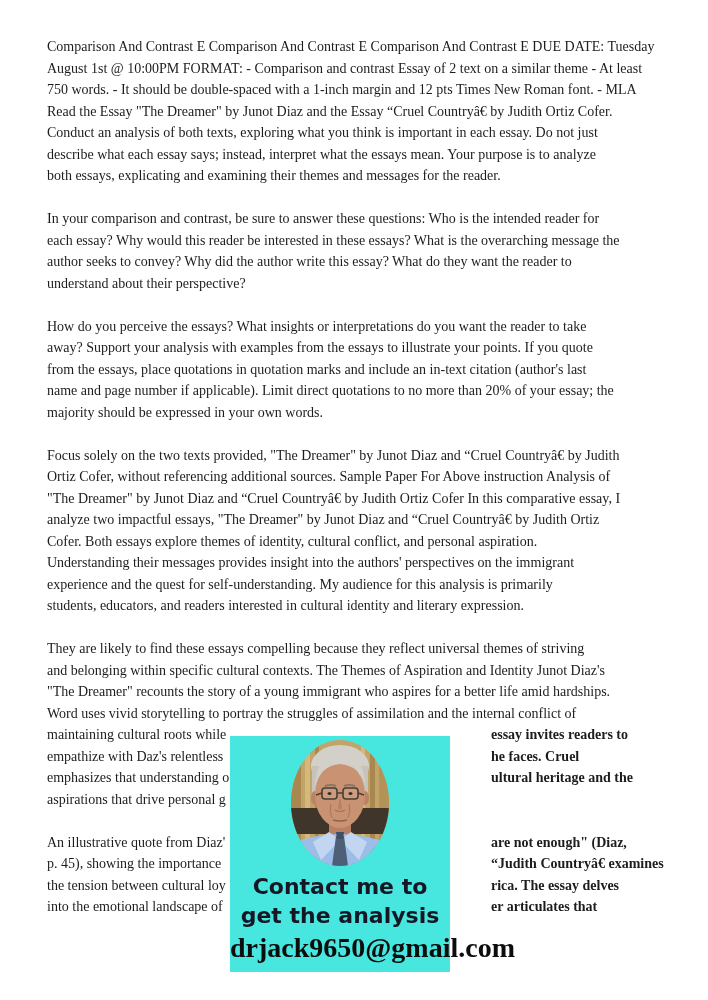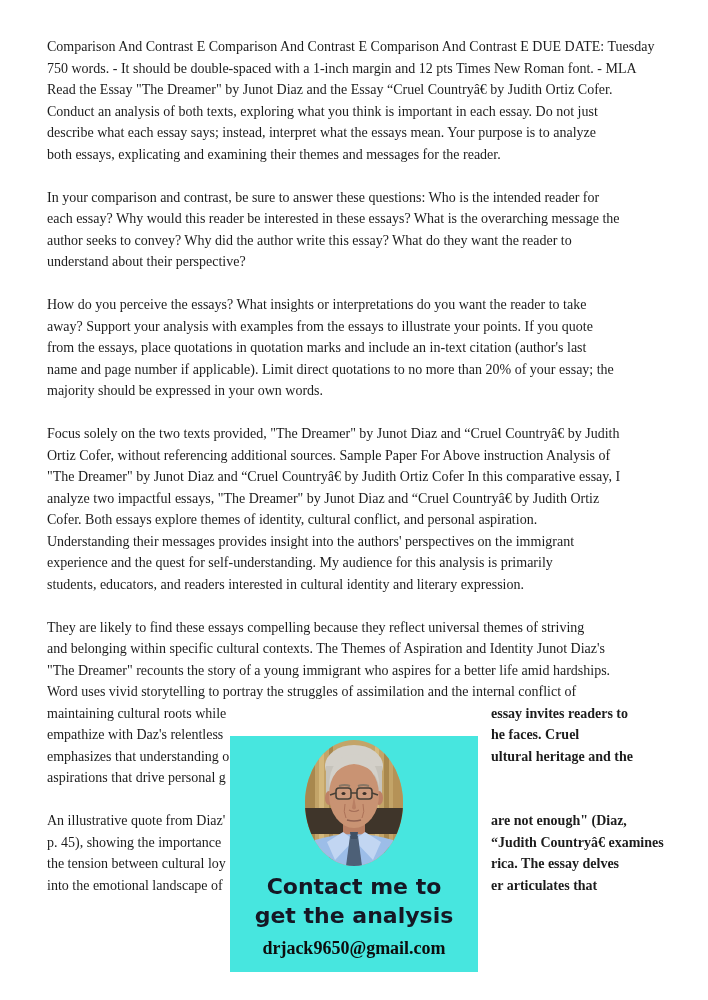--- a/index.html
+++ b/index.html
@@ -25,21 +25,21 @@
     line-height:21.5px;
     white-space:nowrap;
   }
   .frag-right {
     position:absolute;
     left:444px; top:0;font-weight:bold;
   }
   .overlay {
     position:absolute;
     left:230px; top:736px;
-    width:248px; height:236px;
+    width:220px; height:236px;
     background:#47e6df;
     z-index:5;
     text-align:center;
   }
   .photo {
     width:98px; height:126px;
     border-radius:50%;
     overflow:hidden;
     margin:4px auto 0 auto;
   }
@@ -48,32 +48,33 @@
     font-family:"DejaVu Sans", sans-serif;
     font-weight:bold;
     font-size:22px;
     line-height:29px;
     color:#151724;
   }
   .contact-wrap { margin-top:6px; }
   .email {
     font-family:"Liberation Serif", serif;
     font-weight:bold;
-    font-size:18px;
+    font-size:28px;
     line-height:24px;
     color:#0d0d0d;
     margin-top:6px;
   }
 </style>
 </head>
 <body>
 
 <div class="doc" id="doc">
     <div class="para">
       <div class="line"><span>Comparison And Contrast E Comparison And Contrast E Comparison And Contrast E DUE DATE: Tuesday</span></div>
+      <div class="line"><span>August 1st @ 10:00PM FORMAT: - Comparison and contrast Essay of 2 text on a similar theme - At least</span></div>
       <div class="line"><span>750 words. - It should be double-spaced with a 1-inch margin and 12 pts Times New Roman font. - MLA</span></div>
       <div class="line"><span>Read the Essay "The Dreamer" by Junot Diaz and the Essay “Cruel Countryâ€ by Judith Ortiz Cofer.</span></div>
       <div class="line"><span>Conduct an analysis of both texts, exploring what you think is important in each essay. Do not just</span></div>
       <div class="line"><span>describe what each essay says; instead, interpret what the essays mean. Your purpose is to analyze</span></div>
       <div class="line"><span>both essays, explicating and examining their themes and messages for the reader.</span></div>
     </div>
     <div class="para">
       <div class="line"><span>In your comparison and contrast, be sure to answer these questions: Who is the intended reader for</span></div>
       <div class="line"><span>each essay? Why would this reader be interested in these essays? What is the overarching message the</span></div>
       <div class="line"><span>author seeks to convey? Why did the author write this essay? What do they want the reader to</span></div>

